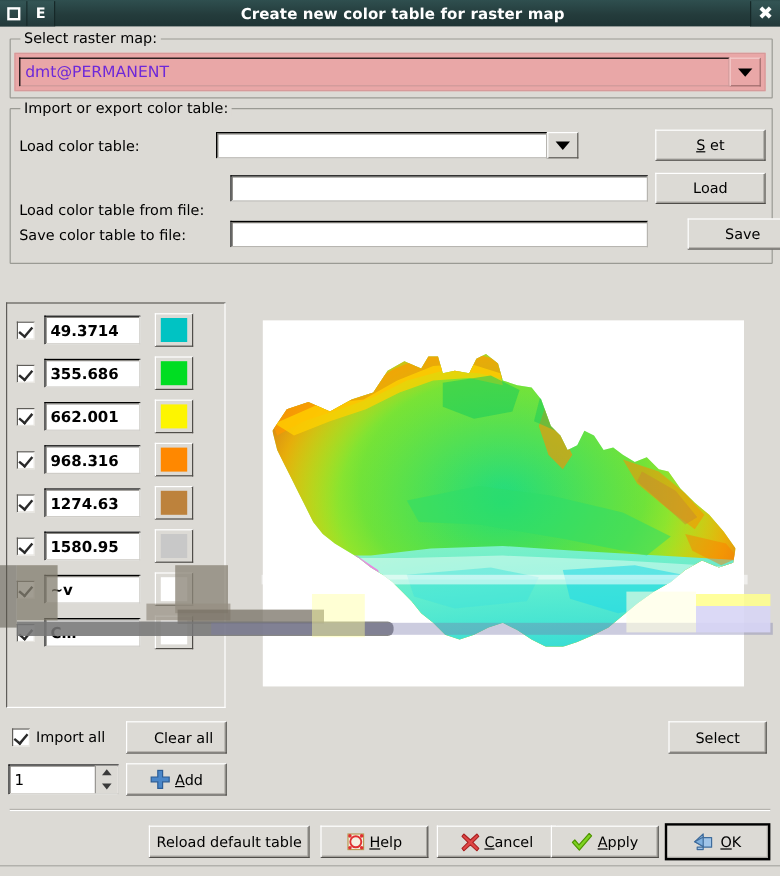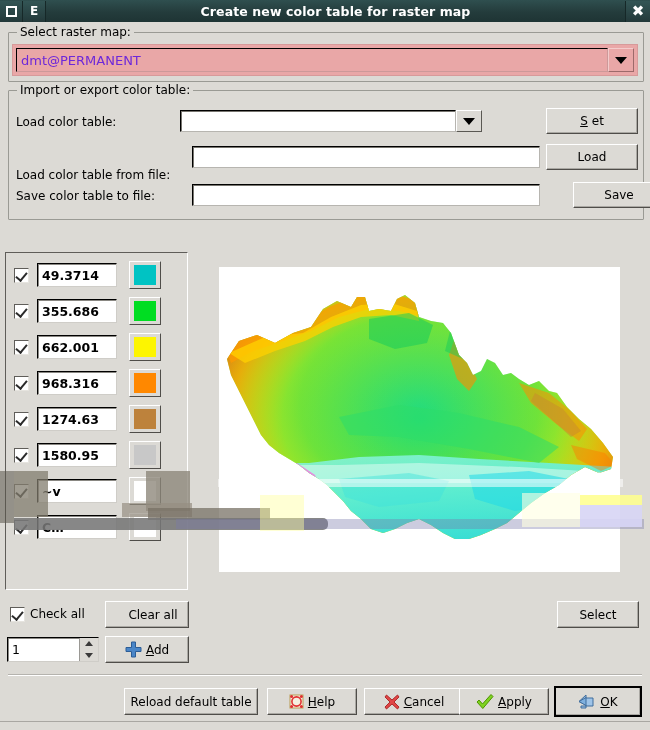--- a/index.html
+++ b/index.html
@@ -324,21 +324,21 @@
         <path d="M150,52 L190,46 L214,58 L208,76 L176,82 L150,72 Z" fill="#0fc95e" opacity=".5"></path>
         <path d="M232,60 L250,72 L244,92 L226,84 Z" fill="#0fc95e" opacity=".45"></path>
 
         <path d="M250,208 L310,204 L350,212 L340,236 L296,244 L256,232 Z" fill="#1fd9e8" opacity=".55"></path>
         <path d="M120,212 L190,206 L230,214 L220,234 L160,240 L126,230 Z" fill="#3fe3dc" opacity=".45"></path>
       </g>
     </svg>
   </div>
 
   <div class="cb on" style="position:absolute;left:10px;top:607px;margin-left:0;"></div>
-  <div style="position:absolute;left:30px;top:607px;">Check all</div>
+  <div style="position:absolute;left:30px;top:607px;">Import all</div>
   <div class="btn" style="left:105px;top:601px;width:84px;height:27px;padding-left:12px;">Clear all</div>
 
   <div class="spin" style="left:7px;top:637px;width:92px;height:25px;">
     <div class="sv">1</div>
     <div class="sbtns">
       <div>
           <span class="ar-up"></span>
         </div>
       <div>
           <span class="ar-dn"></span>

